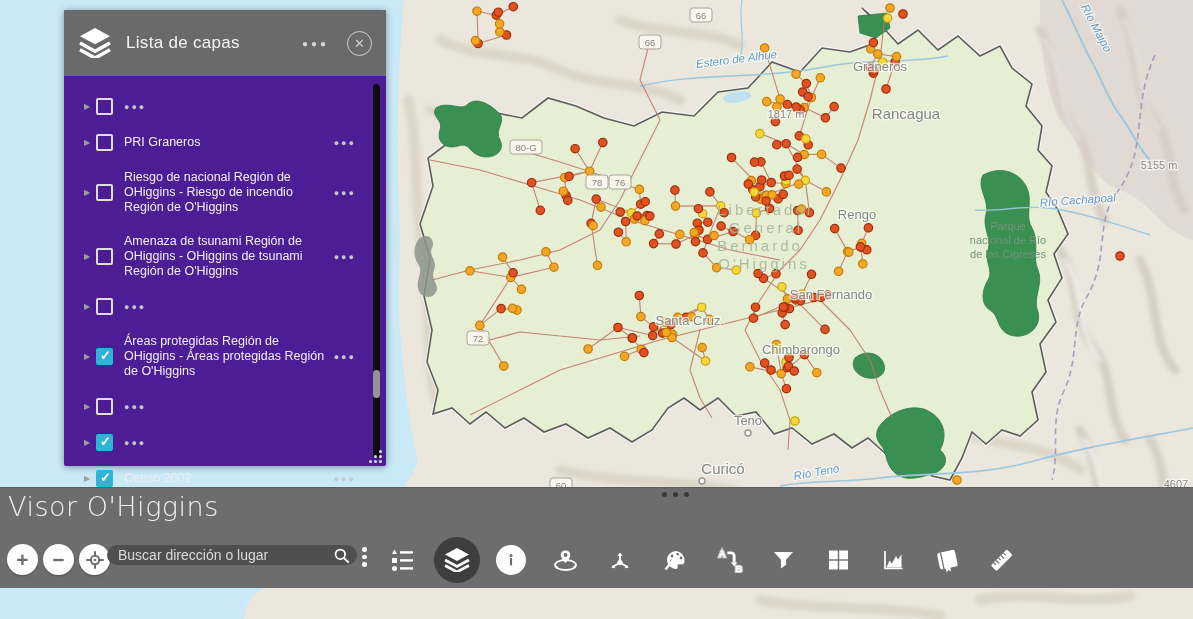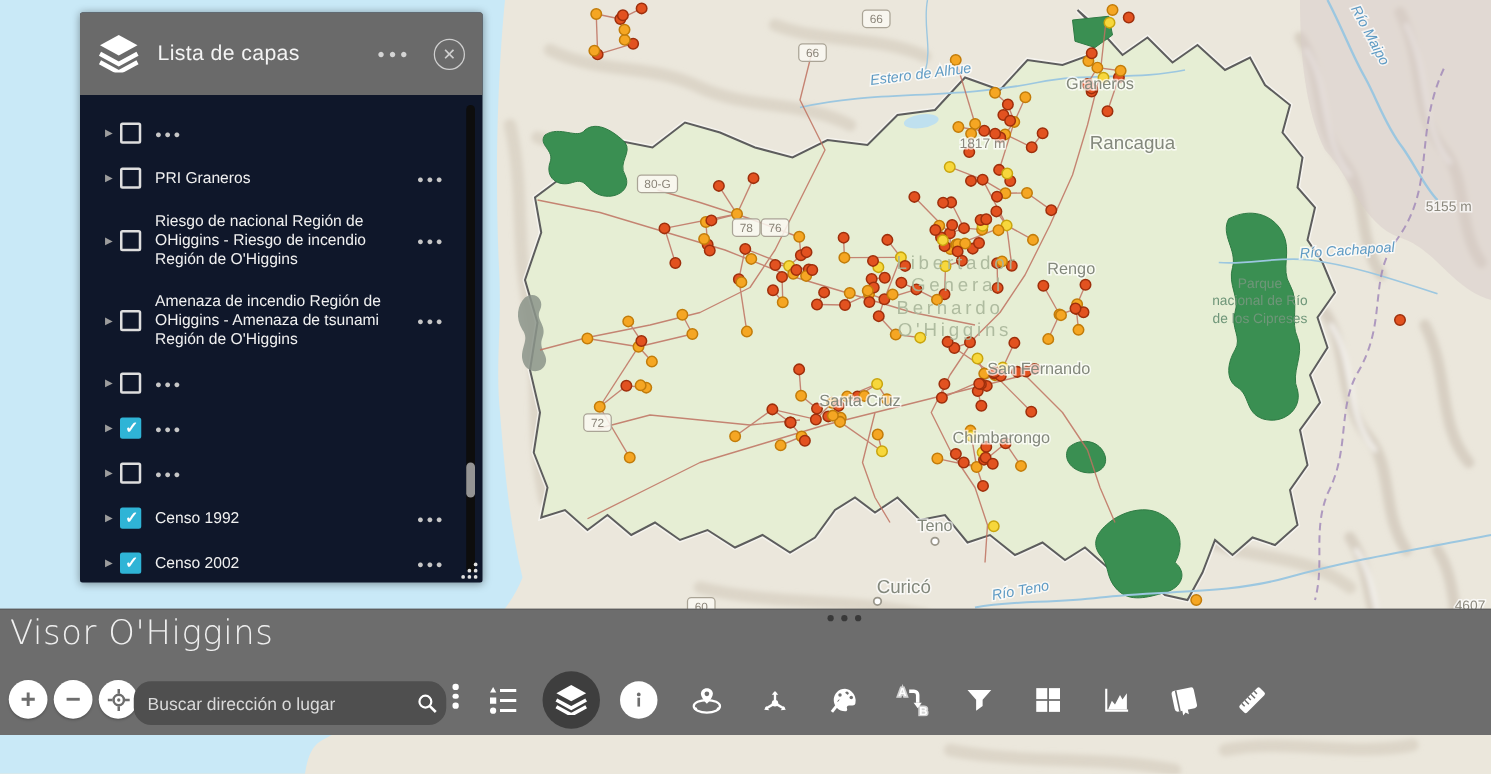--- a/index.html
+++ b/index.html
@@ -2,21 +2,21 @@
 <html><head>
 <meta charset="utf-8">
 <style>
   html,body{margin:0;padding:0}
   body{width:1193px;height:619px;overflow:hidden;position:relative;
        font-family:"Liberation Sans",sans-serif;background:#ebe7dc}
   #map-svg{position:absolute;left:0;top:0}
 
   
   .panel{position:absolute;left:64px;top:10px;width:322px;height:456px;
-         background:#0f172a;border-radius:2px;box-shadow:0 1px 7px rgba(0,0,0,.4)}
+         background:#4c1d95;border-radius:2px;box-shadow:0 1px 7px rgba(0,0,0,.4)}
   .panel-h{height:66px;background:#6a6a6a;border-radius:2px 2px 0 0;
            display:flex;align-items:center;padding:0 14px;box-sizing:border-box}
   .panel-h .p-icon{width:34px;height:30px;margin-right:14px;flex:none}
   .panel-title{color:#f4f4f4;font-size:17px;letter-spacing:.3px;flex:1}
   .hdr-dots{color:#d4d4d4;font-size:10px;letter-spacing:3px;margin-right:18px;cursor:pointer}
   .close-btn{width:23px;height:23px;border:1.5px solid #cfcfcf;border-radius:50%;
              color:#cfcfcf;display:flex;align-items:center;justify-content:center;
              font-size:13px;cursor:pointer}
   .panel-body{position:relative;padding:22px 30px 0 20px}
   .lrow{display:flex;align-items:center;margin-bottom:19px}
@@ -40,21 +40,21 @@
        border-top:1px solid #5e5e5e;box-sizing:border-box}
   .drag-dots{position:absolute;left:662px;top:4px;display:flex;gap:6px}
   .drag-dots i{width:5px;height:5px;border-radius:50%;background:#393939}
   .bar-title{position:absolute;left:8px;top:3px;font-size:27px;font-weight:200;
              color:#f0f0f0;letter-spacing:.5px;
              font-family:"DejaVu Sans","Liberation Sans",sans-serif}
   .cbtn{position:absolute;top:56px;width:31px;height:31px;border-radius:50%;background:#fff;
         color:#6d6d6d;display:flex;align-items:center;justify-content:center;
         font-size:21px;font-weight:bold;cursor:pointer;box-shadow:0 1px 2px rgba(0,0,0,.25)}
   #zoomin{left:7px}#zoomout{left:43px}#locate{left:79px}
-  .search{position:absolute;left:107px;top:57px;width:250px;height:35px;background:#4f4f4f;
+  .search{position:absolute;left:107px;top:57px;width:250px;height:20px;background:#4f4f4f;
           border-radius:14px;display:flex;align-items:center}
   .search input{flex:1;background:transparent;border:none;outline:none;color:#e9e9e9;
                 font-size:14px;padding:0 6px 0 11px;font-family:"Liberation Sans",sans-serif}
   .search input::placeholder{color:#dadada;opacity:1}
   .s-btn{width:32px;height:30px;display:flex;align-items:center;justify-content:center;cursor:pointer}
   .vdots{position:absolute;left:362px;top:59px;display:flex;flex-direction:column;gap:3px;cursor:pointer}
   .vdots i{width:4.5px;height:4.5px;border-radius:50%;background:#fff}
   .tools{position:absolute;left:375px;top:45px;display:flex;list-style:none;margin:0;padding:0}
   .tool{width:54.5px;height:54px;display:flex;align-items:center;justify-content:center;
         position:relative;cursor:pointer}
@@ -674,42 +674,42 @@
       </div>
       <div class="lrow">
         <span class="arr">▶</span>
         <span class="cb"></span>
         <span class="lbl">Riesgo de nacional Región de OHiggins - Riesgo de incendio Región de O'Higgins</span>
         <span class="row-dots">●●●</span>
       </div>
       <div class="lrow">
         <span class="arr">▶</span>
         <span class="cb"></span>
-        <span class="lbl">Amenaza de incendio Región de OHiggins - Amenaza de tsunami Región de O'Higgins</span>
+        <span class="lbl">Amenaza de tsunami Región de OHiggins - OHiggins de tsunami Región de O'Higgins</span>
         <span class="row-dots">●●●</span>
       </div>
       <div class="lrow">
         <span class="arr">▶</span>
         <span class="cb"></span>
         <span class="row-dots">●●●</span>
       </div>
       <div class="lrow">
         <span class="arr">▶</span>
         <span class="cb on"></span>
+        <span class="lbl">Áreas protegidas Región de OHiggins - Áreas protegidas Región de O'Higgins</span>
         <span class="row-dots">●●●</span>
       </div>
       <div class="lrow">
         <span class="arr">▶</span>
         <span class="cb"></span>
         <span class="row-dots">●●●</span>
       </div>
       <div class="lrow">
         <span class="arr">▶</span>
         <span class="cb on"></span>
-        <span class="lbl">Censo 1992</span>
         <span class="row-dots">●●●</span>
       </div>
       <div class="lrow">
         <span class="arr">▶</span>
         <span class="cb on"></span>
         <span class="lbl">Censo 2002</span>
         <span class="row-dots">●●●</span>
       </div>
     </div>
   <div class="sb-black"></div>

